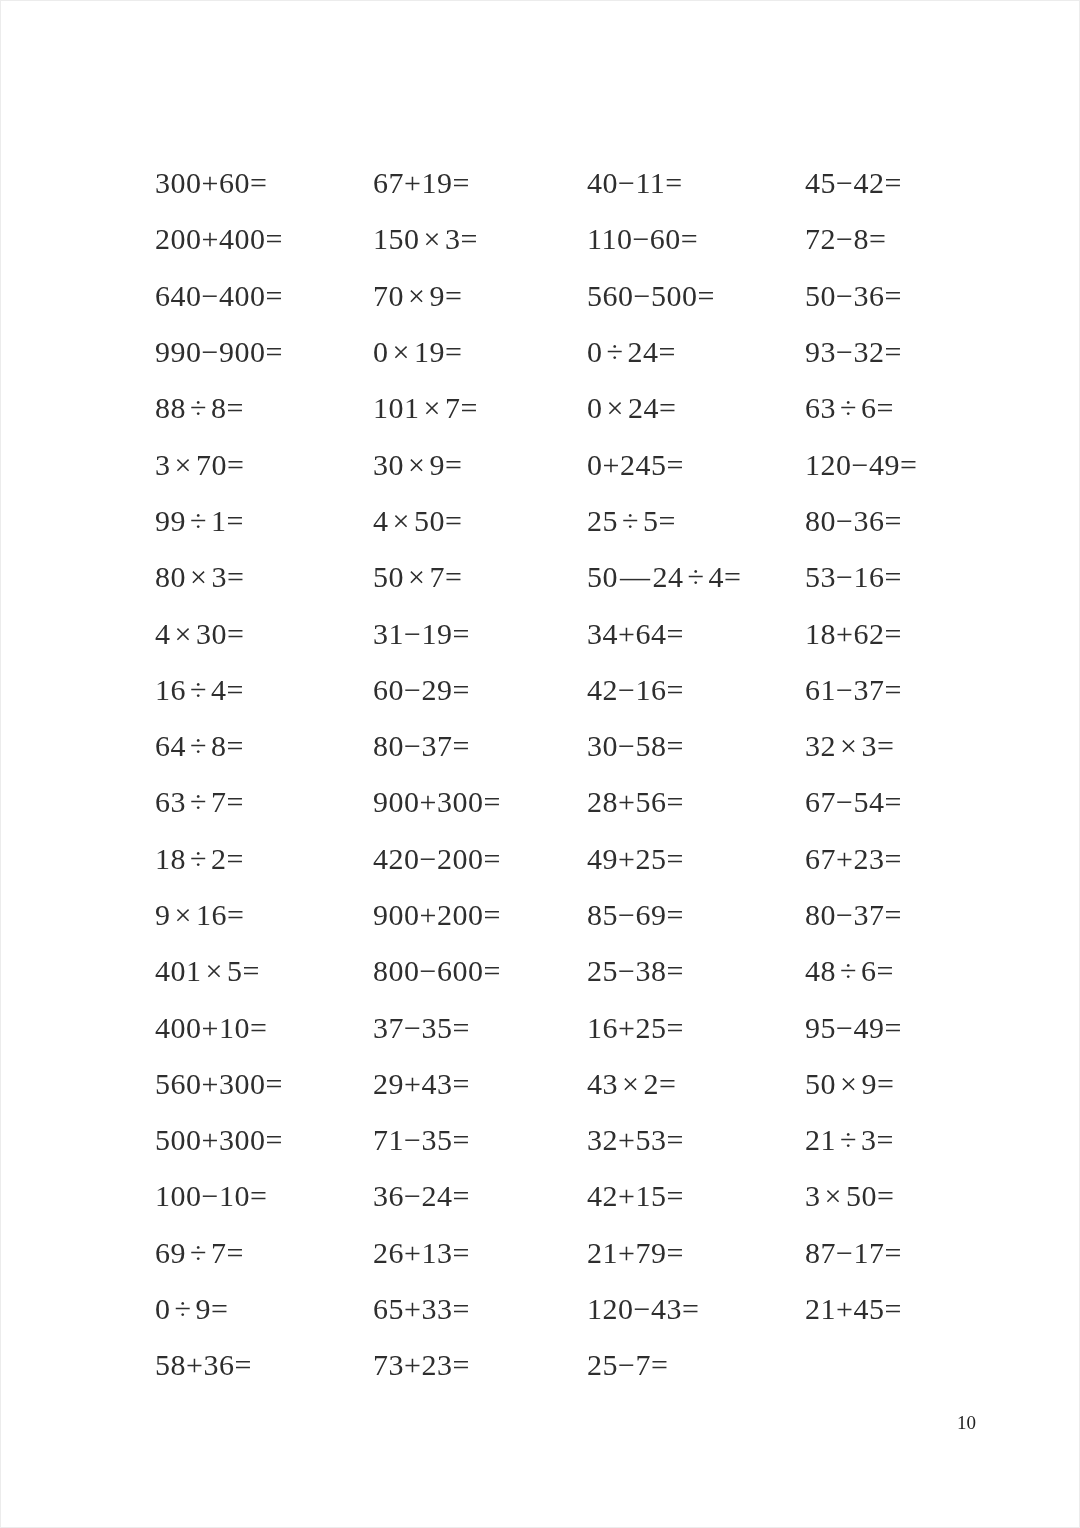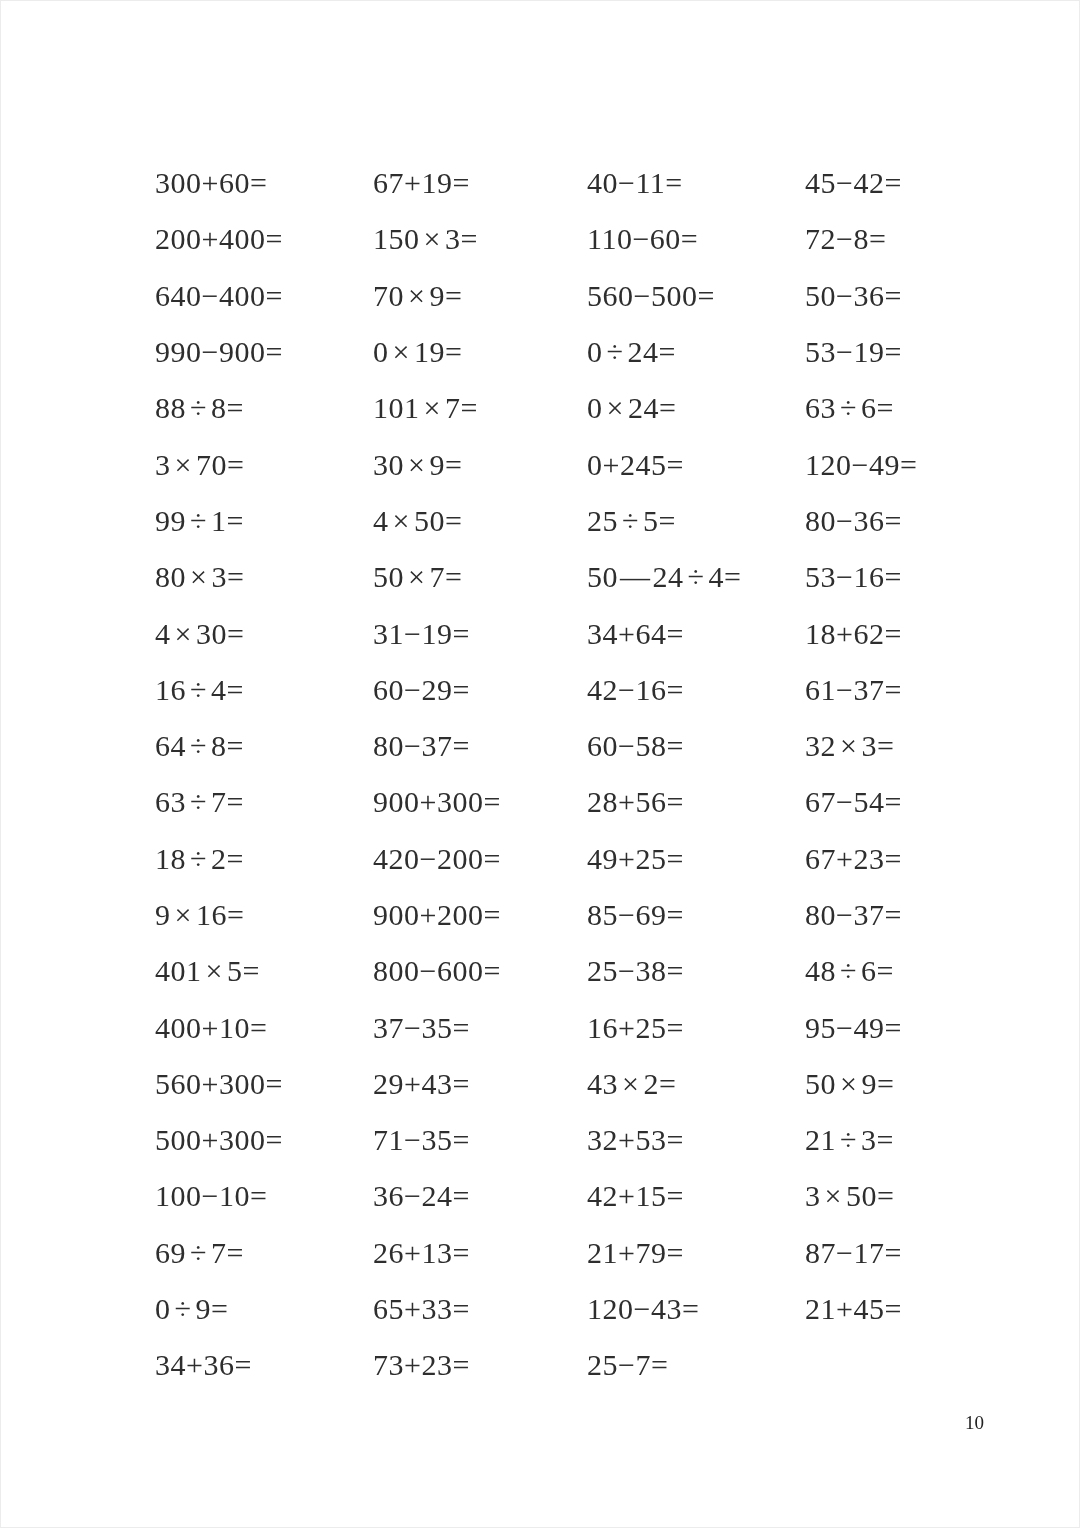--- a/index.html
+++ b/index.html
@@ -36,21 +36,21 @@
   }
   .cell .op {
     padding: 0 4px;
   }
   .cell .dash {
     padding: 0 2px;
   }
   .page-number {
     position: absolute;
     top: 1412px;
-    right: 96px;
+    right: 104px;
     font-size: 19px;
     color: #222222;
   }
 </style>
 </head>
 <body>
 
 <div class="page">
   <div class="grid" id="problem-grid">
       <div class="cell">300+60=</div>
@@ -61,21 +61,21 @@
       <div class="cell">150<span class="op">×</span>3=</div>
       <div class="cell">110−60=</div>
       <div class="cell">72−8=</div>
       <div class="cell">640−400=</div>
       <div class="cell">70<span class="op">×</span>9=</div>
       <div class="cell">560−500=</div>
       <div class="cell">50−36=</div>
       <div class="cell">990−900=</div>
       <div class="cell">0<span class="op">×</span>19=</div>
       <div class="cell">0<span class="op">÷</span>24=</div>
-      <div class="cell">53−19=</div>
+      <div class="cell">93−32=</div>
       <div class="cell">88<span class="op">÷</span>8=</div>
       <div class="cell">101<span class="op">×</span>7=</div>
       <div class="cell">0<span class="op">×</span>24=</div>
       <div class="cell">63<span class="op">÷</span>6=</div>
       <div class="cell">3<span class="op">×</span>70=</div>
       <div class="cell">30<span class="op">×</span>9=</div>
       <div class="cell">0+245=</div>
       <div class="cell">120−49=</div>
       <div class="cell">99<span class="op">÷</span>1=</div>
       <div class="cell">4<span class="op">×</span>50=</div>
@@ -88,21 +88,21 @@
       <div class="cell">4<span class="op">×</span>30=</div>
       <div class="cell">31−19=</div>
       <div class="cell">34+64=</div>
       <div class="cell">18+62=</div>
       <div class="cell">16<span class="op">÷</span>4=</div>
       <div class="cell">60−29=</div>
       <div class="cell">42−16=</div>
       <div class="cell">61−37=</div>
       <div class="cell">64<span class="op">÷</span>8=</div>
       <div class="cell">80−37=</div>
-      <div class="cell">60−58=</div>
+      <div class="cell">30−58=</div>
       <div class="cell">32<span class="op">×</span>3=</div>
       <div class="cell">63<span class="op">÷</span>7=</div>
       <div class="cell">900+300=</div>
       <div class="cell">28+56=</div>
       <div class="cell">67−54=</div>
       <div class="cell">18<span class="op">÷</span>2=</div>
       <div class="cell">420−200=</div>
       <div class="cell">49+25=</div>
       <div class="cell">67+23=</div>
       <div class="cell">9<span class="op">×</span>16=</div>
@@ -130,18 +130,18 @@
       <div class="cell">42+15=</div>
       <div class="cell">3<span class="op">×</span>50=</div>
       <div class="cell">69<span class="op">÷</span>7=</div>
       <div class="cell">26+13=</div>
       <div class="cell">21+79=</div>
       <div class="cell">87−17=</div>
       <div class="cell">0<span class="op">÷</span>9=</div>
       <div class="cell">65+33=</div>
       <div class="cell">120−43=</div>
       <div class="cell">21+45=</div>
-      <div class="cell">34+36=</div>
+      <div class="cell">58+36=</div>
       <div class="cell">73+23=</div>
       <div class="cell">25−7=</div>
     </div>
   <div class="page-number">10</div>
 </div>
 
 </body></html>

